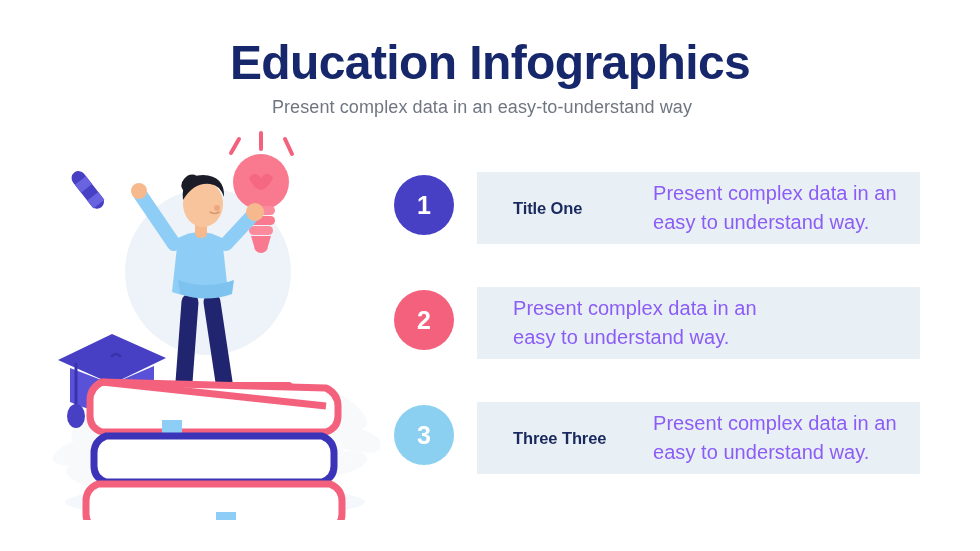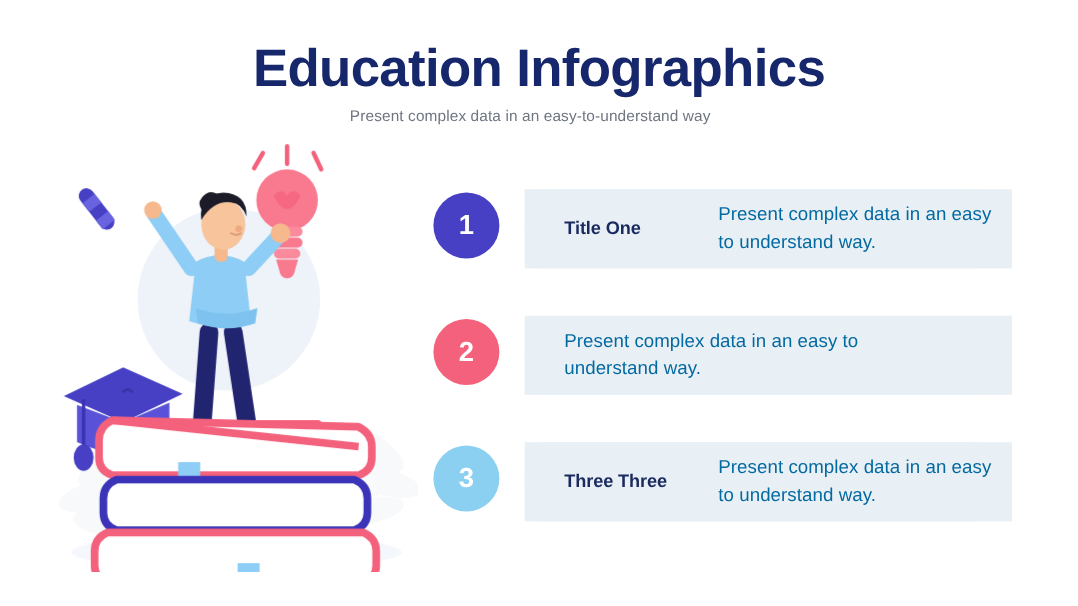--- a/index.html
+++ b/index.html
@@ -34,21 +34,21 @@
   #page-title {
     font-size: 48px;
     font-weight: bold;
     color: #16276b;
     letter-spacing: -0.6px;
     line-height: 1.05;
     margin: 0;
     font-family: "Liberation Sans", sans-serif;
   }
   #page-subtitle {
-    font-size: 14px;
+    font-size: 18px;
     color: #6f7682;
     margin: 9px 16px 0 0;
     font-weight: normal;
     letter-spacing: 0.1px;
   }
 
   
   #illustration {
     position: absolute;
     left: 40px;
@@ -99,22 +99,22 @@
   }
   .row-title {
     font-size: 16.5px;
     font-weight: bold;
     color: #1b2a5e;
     width: 140px;
     flex: 0 0 140px;
     letter-spacing: -0.1px;
   }
   .row-desc {
-    font-size: 17px;
-    color: #0369a1;
+    font-size: 20px;
+    color: #8b5cf6;
     line-height: 1.45;
     letter-spacing: 0.05px;
     max-width: 270px;
   }
 
   .row-badge {
     position: absolute;
     left: 0;
     top: 3px;
     width: 60px;

